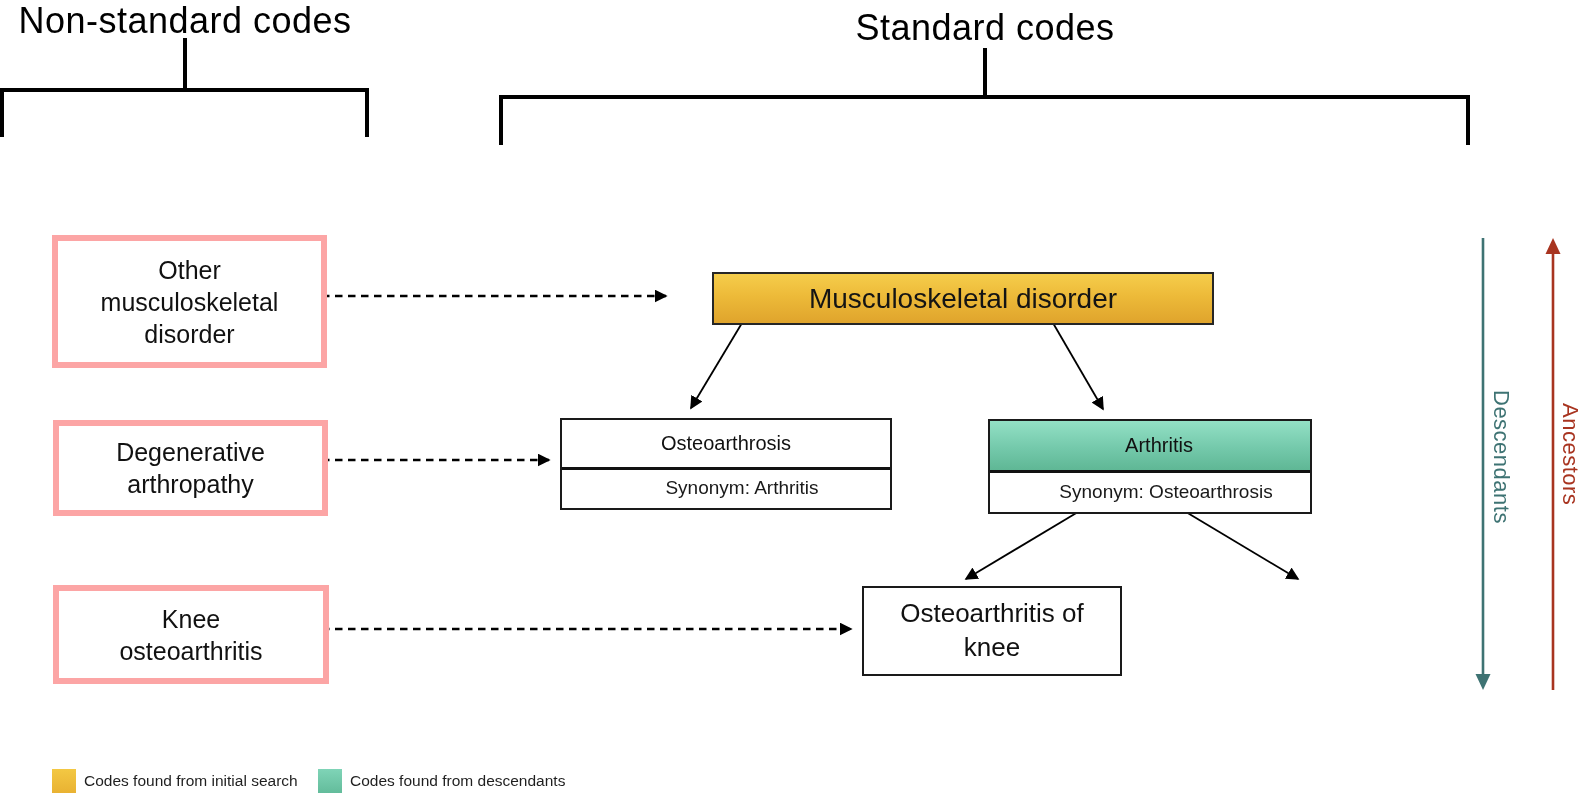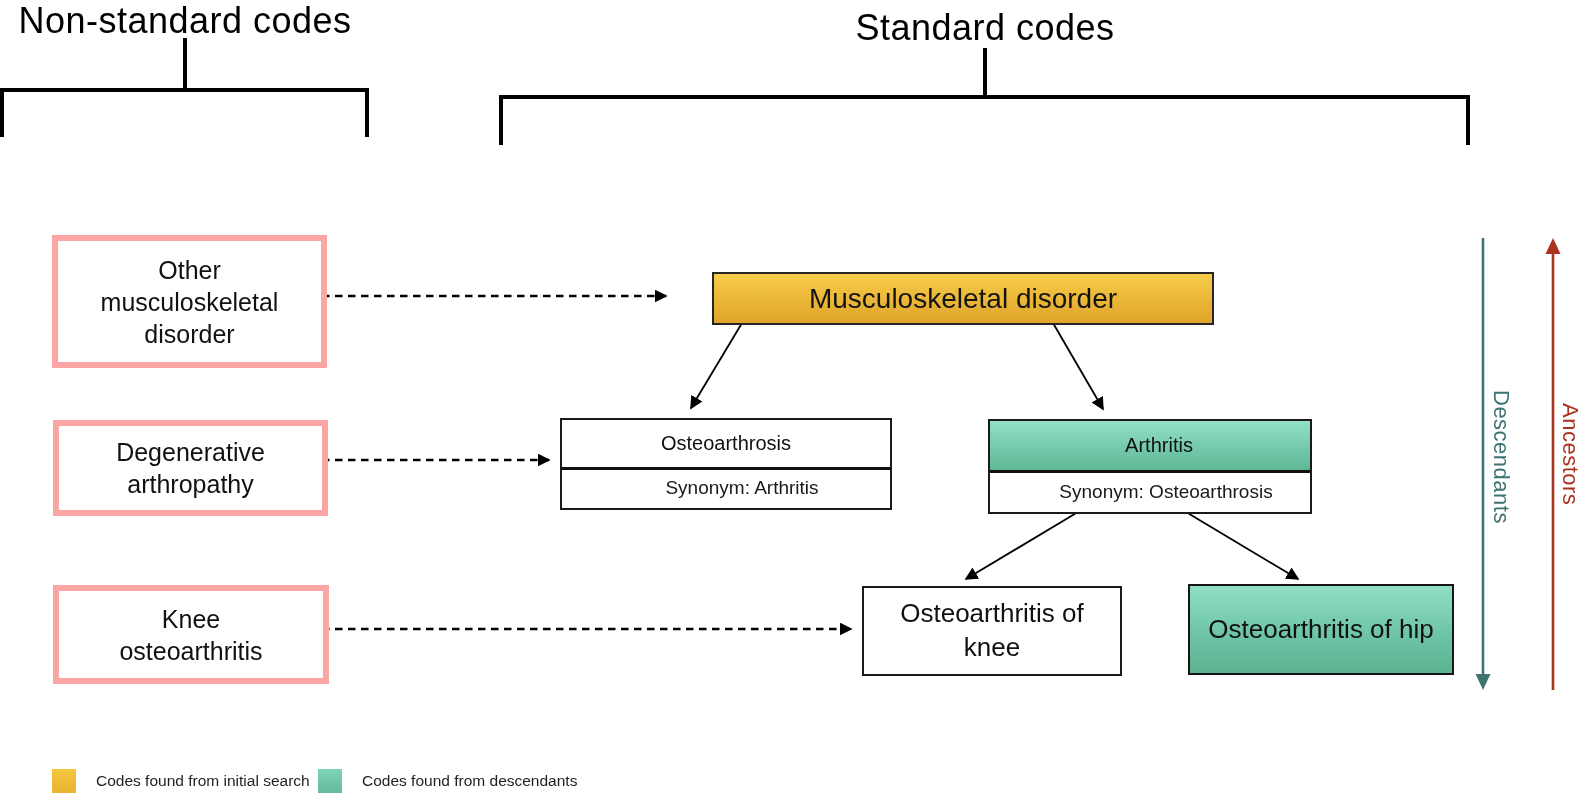--- a/index.html
+++ b/index.html
@@ -47,21 +47,21 @@
   .leaf-box.teal{background:linear-gradient(180deg,#90DFC3 0%,#6EC5A6 55%,#5BB391 100%);border-color:#151515;}
   .leaf-box .inner{max-width:232px;}
 
   .vlabel{
     position:absolute;writing-mode:vertical-rl;text-orientation:mixed;
     font-size:22px;white-space:nowrap;letter-spacing:0.5px;
   }
   .vlabel.desc{color:#3E7373;}
   .vlabel.anc{color:#A83420;}
 
-  .legend{position:absolute;top:769px;display:flex;align-items:center;gap:20px;}
+  .legend{position:absolute;top:769px;display:flex;align-items:center;gap:8px;}
   .swatch{width:24px;height:24px;display:inline-block;}
   .swatch.gold{background:linear-gradient(180deg,#F3C843,#E9B232);}
   .swatch.teal{background:linear-gradient(180deg,#7FD4B7,#63BC9B);}
   .legend .cap{font-size:15.5px;color:#1f1f1f;white-space:nowrap;}
 </style>
 </head>
 <body>
 
 <div id="stage">
 
@@ -129,23 +129,20 @@
   </div>
 
   <div class="syn-box" style="left:988px;top:419px;width:320px;height:91px;">
     <div class="head teal" style="height:49px;">Arthritis</div>
     <div class="syn" style="height:37px;">Synonym: Osteoarthrosis</div>
   </div>
 
   <div class="leaf-box" style="left:862px;top:586px;width:256px;height:86px;">
     <span class="inner">Osteoarthritis of knee</span>
   </div>
-  <div class="leaf-box teal" style="left:1188px;top:584px;width:262px;height:87px;">
-    <span class="inner">Osteoarthritis of hip</span>
-  </div>
 
   <div class="vlabel desc" style="left:1488px;top:390px;">Descendants</div>
   <div class="vlabel anc" style="left:1557px;top:403px;">Ancestors</div>
 
   <div class="legend" style="left:52px;">
     <span class="swatch gold"></span>
     <span class="cap">Codes found from initial search</span>
   </div>
   <div class="legend" style="left:318px;">
     <span class="swatch teal"></span>

